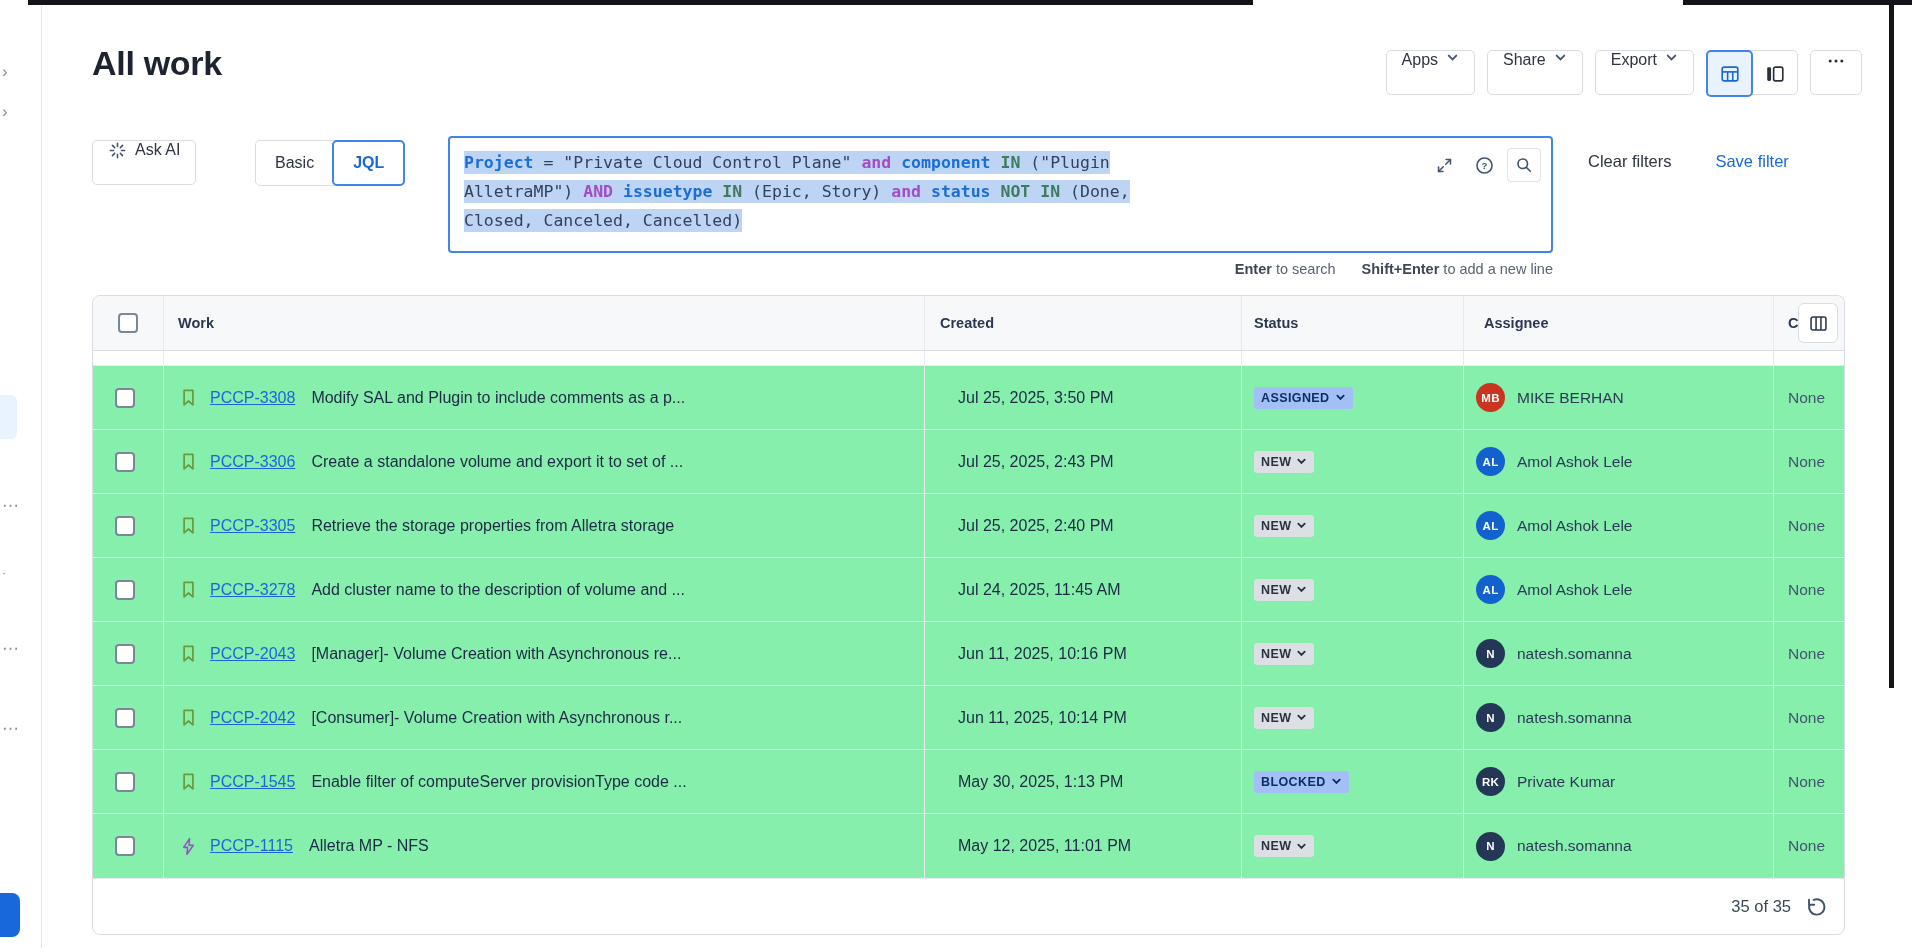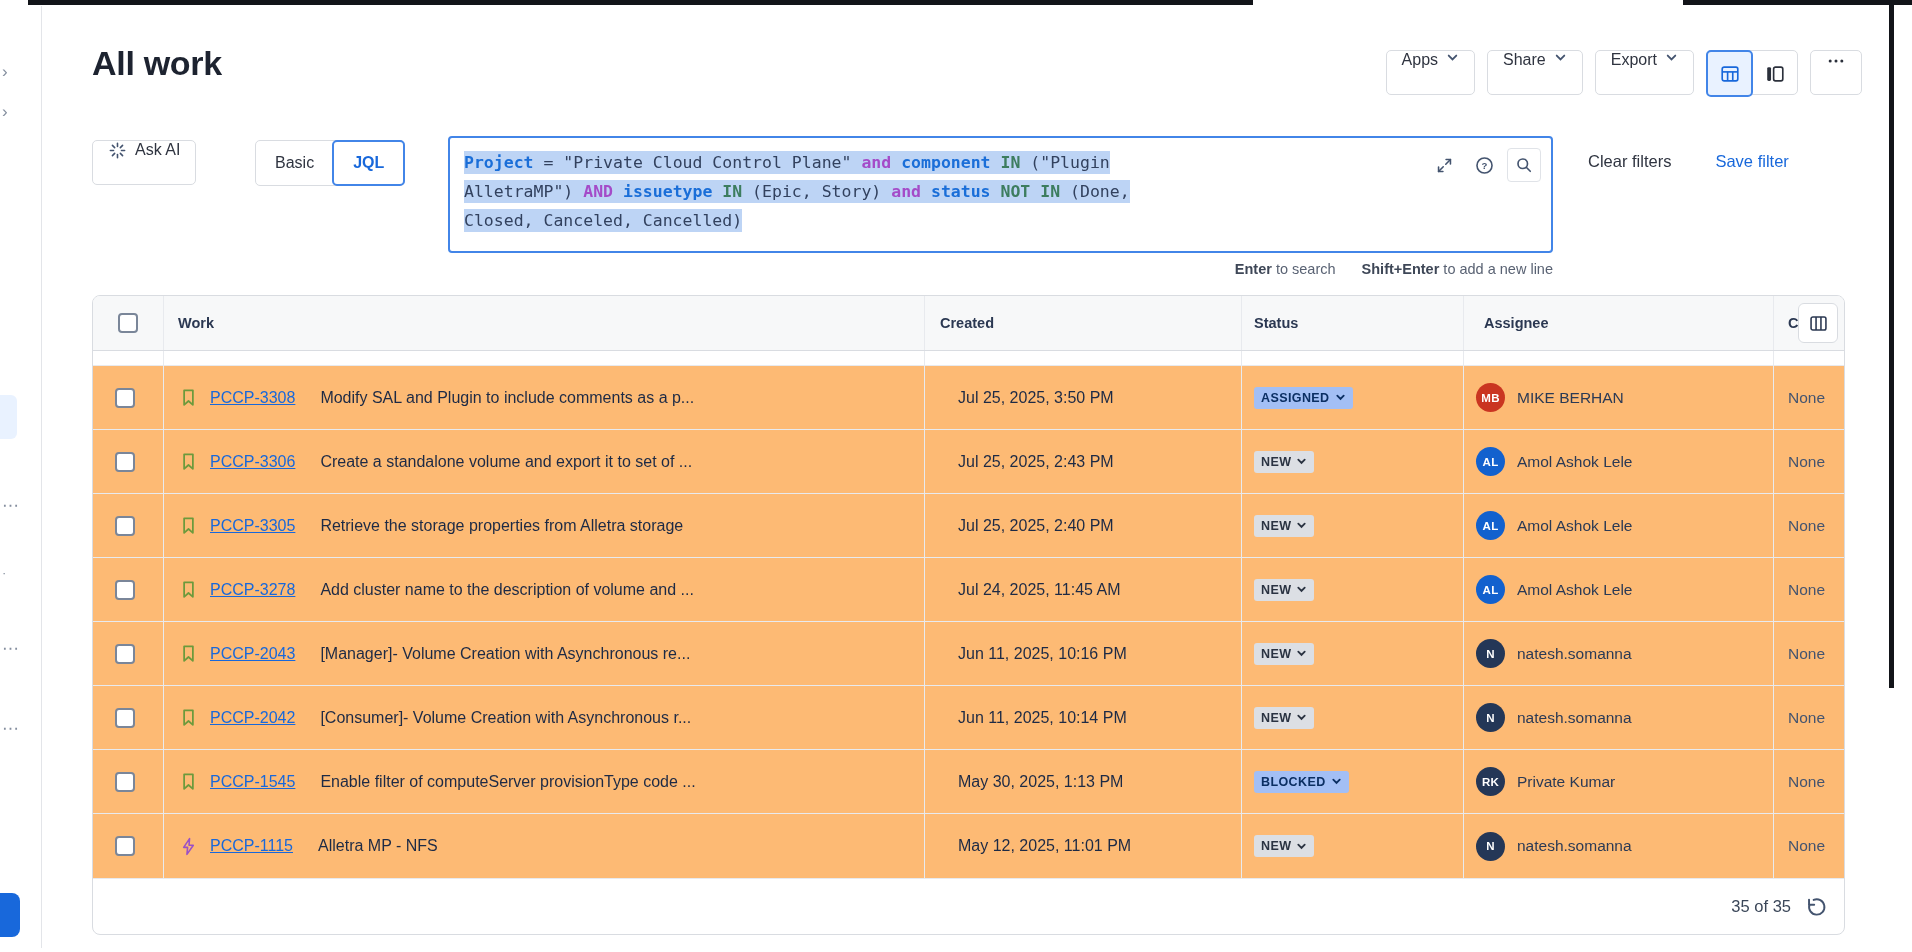--- a/index.html
+++ b/index.html
@@ -63,33 +63,33 @@
   .c5 { flex:1; position:relative; }
   .hcell.c0 { justify-content:center; }
   .hcell.c1 { padding-left:14px; }
   .hcell.c2 { padding-left:15px; }
   .hcell.c3 { padding-left:12px; }
   .hcell.c4 { padding-left:20px; }
   .hcell.c5 { padding-left:14px; }
   .col-btn { position:absolute; top:7px; right:6px; width:40px; height:40px; border:1px solid #D9DCE1; border-radius:6px; background:#fff; display:flex; align-items:center; justify-content:center; cursor:pointer; color:#2B3852; }
   .sliver { display:flex; height:15px; border-bottom:1px solid #E8EAEE; }
   .sliver div { height:100%; }
-  .row { display:flex; height:64px; border-bottom:1px solid #E8EAEE; align-items:stretch; background:#fdba74; }
+  .row { display:flex; height:64px; border-bottom:1px solid #E8EAEE; align-items:stretch; background:#86efac; }
   .row:last-of-type { border-bottom:none; }
   .cell { display:flex; align-items:center; font-size:16px; color:#1D2A45; }
   .cell.c0 { justify-content:flex-start; padding-left:22px; }
   .cell.c1 { padding-left:14px; gap:11px; }
   .cell.c2 { padding-left:33px; }
   .cell.c3 { padding-left:12px; }
   .cell.c4 { padding-left:12px; gap:12px; }
   .cell.c5 { padding-left:14px; font-size:15.5px; color:#44546F; }
   .cb { width:20px; height:20px; border:2px solid #7A8699; border-radius:4px; background:#fff; flex:none; cursor:pointer; }
   .wt-icon { display:flex; align-items:center; flex:none; }
   .key { color:#1868DB; text-decoration:underline; font-size:16px; white-space:nowrap; cursor:pointer; }
-  .summary { margin-left:14px; white-space:nowrap; }
+  .summary { margin-left:5px; white-space:nowrap; }
   .badge { display:inline-flex; align-items:center; gap:5px; padding:4px 7px; border-radius:3px; font-size:12.5px; font-weight:700; letter-spacing:0.4px; cursor:pointer; white-space:nowrap; }
   .avatar { width:29px; height:29px; border-radius:50%; color:#fff; font-size:11.5px; font-weight:700; display:flex; align-items:center; justify-content:center; flex:none; letter-spacing:0.3px; }
   .aname { font-size:15.5px; color:#2B3A55; white-space:nowrap; }
   .tfoot { display:flex; height:56px; align-items:center; justify-content:flex-end; padding-right:16px; gap:14px; border-top:1px solid #E8EAEE; font-size:16.5px; color:#3B4759; }
   .refresh { display:flex; align-items:center; cursor:pointer; color:#44546F; }
 </style>
 </head>
 <body>
 
 <div id="canvas">

